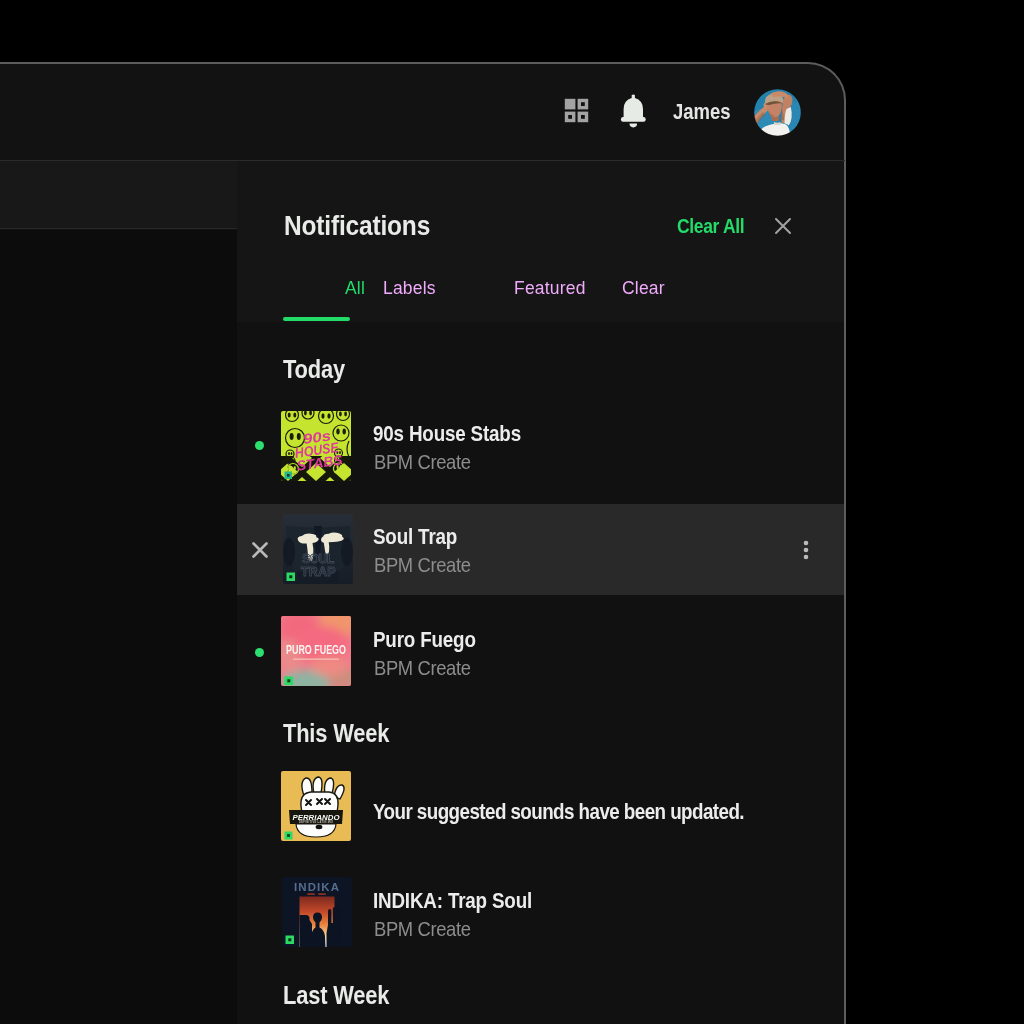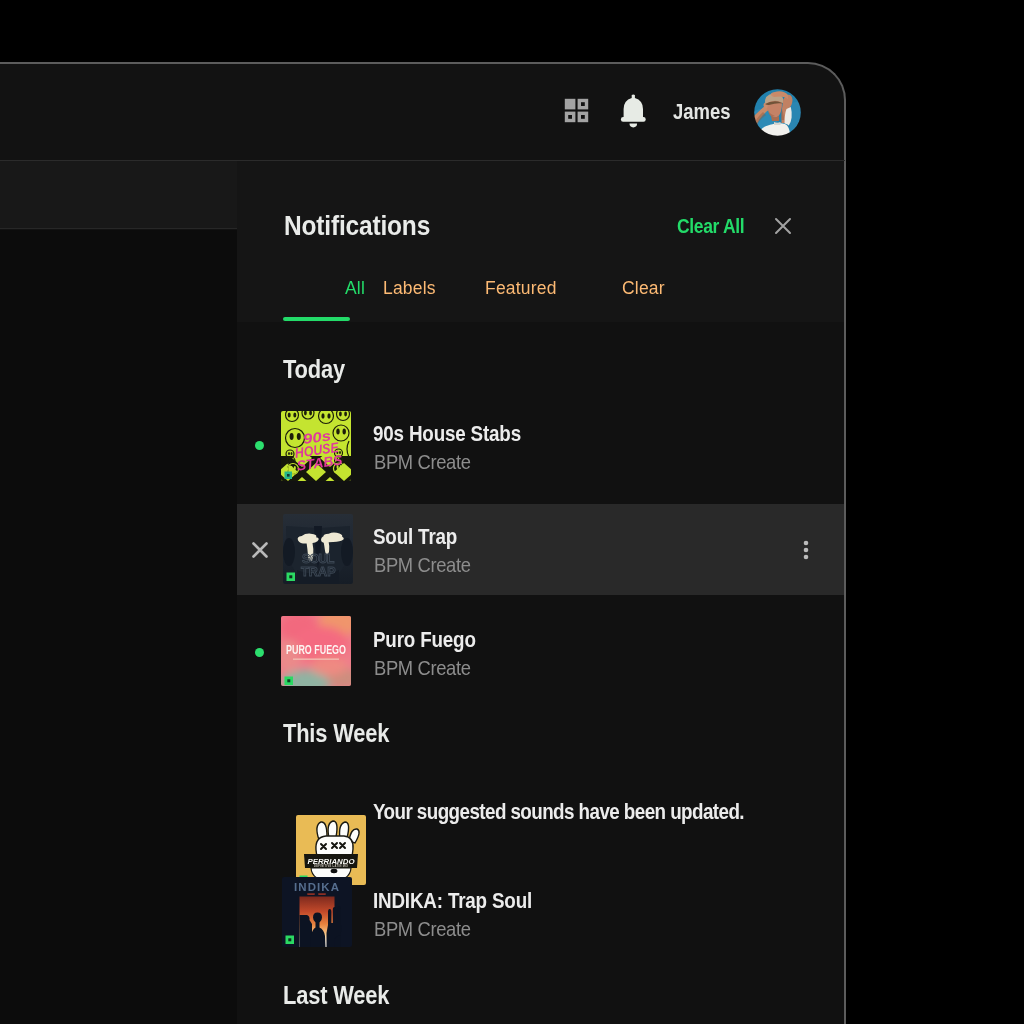--- a/index.html
+++ b/index.html
@@ -15,24 +15,24 @@
   
   #leftTop { position:absolute; left:0; top:161px; width:237px; height:68px; background:#181818; border-bottom:1px solid #272727; }
   #leftBot { position:absolute; left:0; top:230px; width:237px; height:794px; background:#0c0c0c; }
   
   #panelTop { position:absolute; left:237px; top:161px; width:607px; height:161px; background:#151515; }
   #panelList { position:absolute; left:237px; top:322px; width:607px; height:702px; background:#111111; }
   #hl { position:absolute; left:237px; top:504px; width:607px; height:91px; background:#292929; }
 
   #notifTitle { position:absolute; left:284px; top:210px; font-size:28px; font-weight:700; letter-spacing:-0.2px; color:#e9ebe9; transform:scaleX(0.875); transform-origin:0 50%; }
   #clearAll { position:absolute; left:677px; top:215px; font-size:20px; font-weight:700; color:#23db69; letter-spacing:-0.4px; transform:scaleX(0.875); transform-origin:0 50%; }
-  .tab { position:absolute; top:278px; font-size:17.5px; color:#fdba74; letter-spacing:0.2px; }
+  .tab { position:absolute; top:278px; font-size:17.5px; color:#f0abfc; letter-spacing:0.2px; }
   #tabAll { left:307px; color:#23db69;margin-left:38px; }
   #tabLabels { left:383px; }
-  #tabFeatured { left:485px;text-align:right; }
+  #tabFeatured { left:514px;text-align:right; }
   #tabSystem { left:622px; }
   #underline { position:absolute; left:283px; top:317px; width:67px; height:3.5px; background:#23db69; border-radius:2px; }
 
   .sechdr { position:absolute; left:283px; font-size:25px; font-weight:700; color:#e9ebe9; letter-spacing:-0.2px; transform:scaleX(0.875); transform-origin:0 50%; }
   .rowtitle { position:absolute; left:373px; font-size:21.5px; font-weight:700; color:#ececec; letter-spacing:-0.2px; transform:scaleX(0.875); transform-origin:0 50%; }
   .rowsub { position:absolute; left:374px; font-size:21px; font-weight:400; color:#8d8d8d; letter-spacing:-0.4px; transform:scaleX(0.875); transform-origin:0 50%; }
   .thumb { position:absolute; width:70px; height:70px; border-radius:2px; overflow:hidden; }
   .dot { position:absolute; width:9px; height:9px; border-radius:50%; background:#2cdf6e; }
 </style>
 </head>
@@ -247,21 +247,21 @@
     <text x="35" y="38" font-family="Liberation Sans, sans-serif" font-weight="700" font-size="13.5" fill="#fdf4f1" text-anchor="middle" textLength="60" lengthAdjust="spacingAndGlyphs">PURO FUEGO</text>
     <rect x="12" y="42.4" width="46" height="1.6" fill="#f3c0b4" opacity="0.8"></rect>
     <rect x="3.5" y="60.5" width="8.5" height="8.5" fill="#2bd963"></rect>
     <rect x="6.3" y="63.3" width="3" height="3" fill="#0d4226"></rect>
   </svg></div>
   <div class="rowtitle" style="top:628px;">Puro Fuego</div>
   <div class="rowsub" style="top:656px;">BPM Create</div>
 
   <div class="sechdr" style="top:719px;">This Week</div>
 
-  <div class="thumb" style="left:296px; top:771px;margin-top:44px;" id="art4"><svg width="70" height="70" viewBox="0 0 70 70">
+  <div class="thumb" style="left:281px; top:771px;" id="art4"><svg width="70" height="70" viewBox="0 0 70 70">
     <rect width="70" height="70" fill="#e9bb55"></rect>
 
     <g fill="#fdfdfb" stroke="#1a1a14" stroke-width="1.4">
       <path d="M23 25 Q18 10 25 7 Q31 6 31 22 Z"></path>
       <path d="M33 23 Q30 8 37 6 Q43 6 40 22 Z"></path>
       <path d="M44 24 Q42 9 49 7 Q55 7 51 23 Z"></path>
       <path d="M53 26 Q55 13 61 14 Q66 16 59 28 Z"></path>
 
       <path d="M20 35 Q19 22 30 21 L48 21 Q58 22 57 34 L56 42 L21 42 Z"></path>
     </g>

